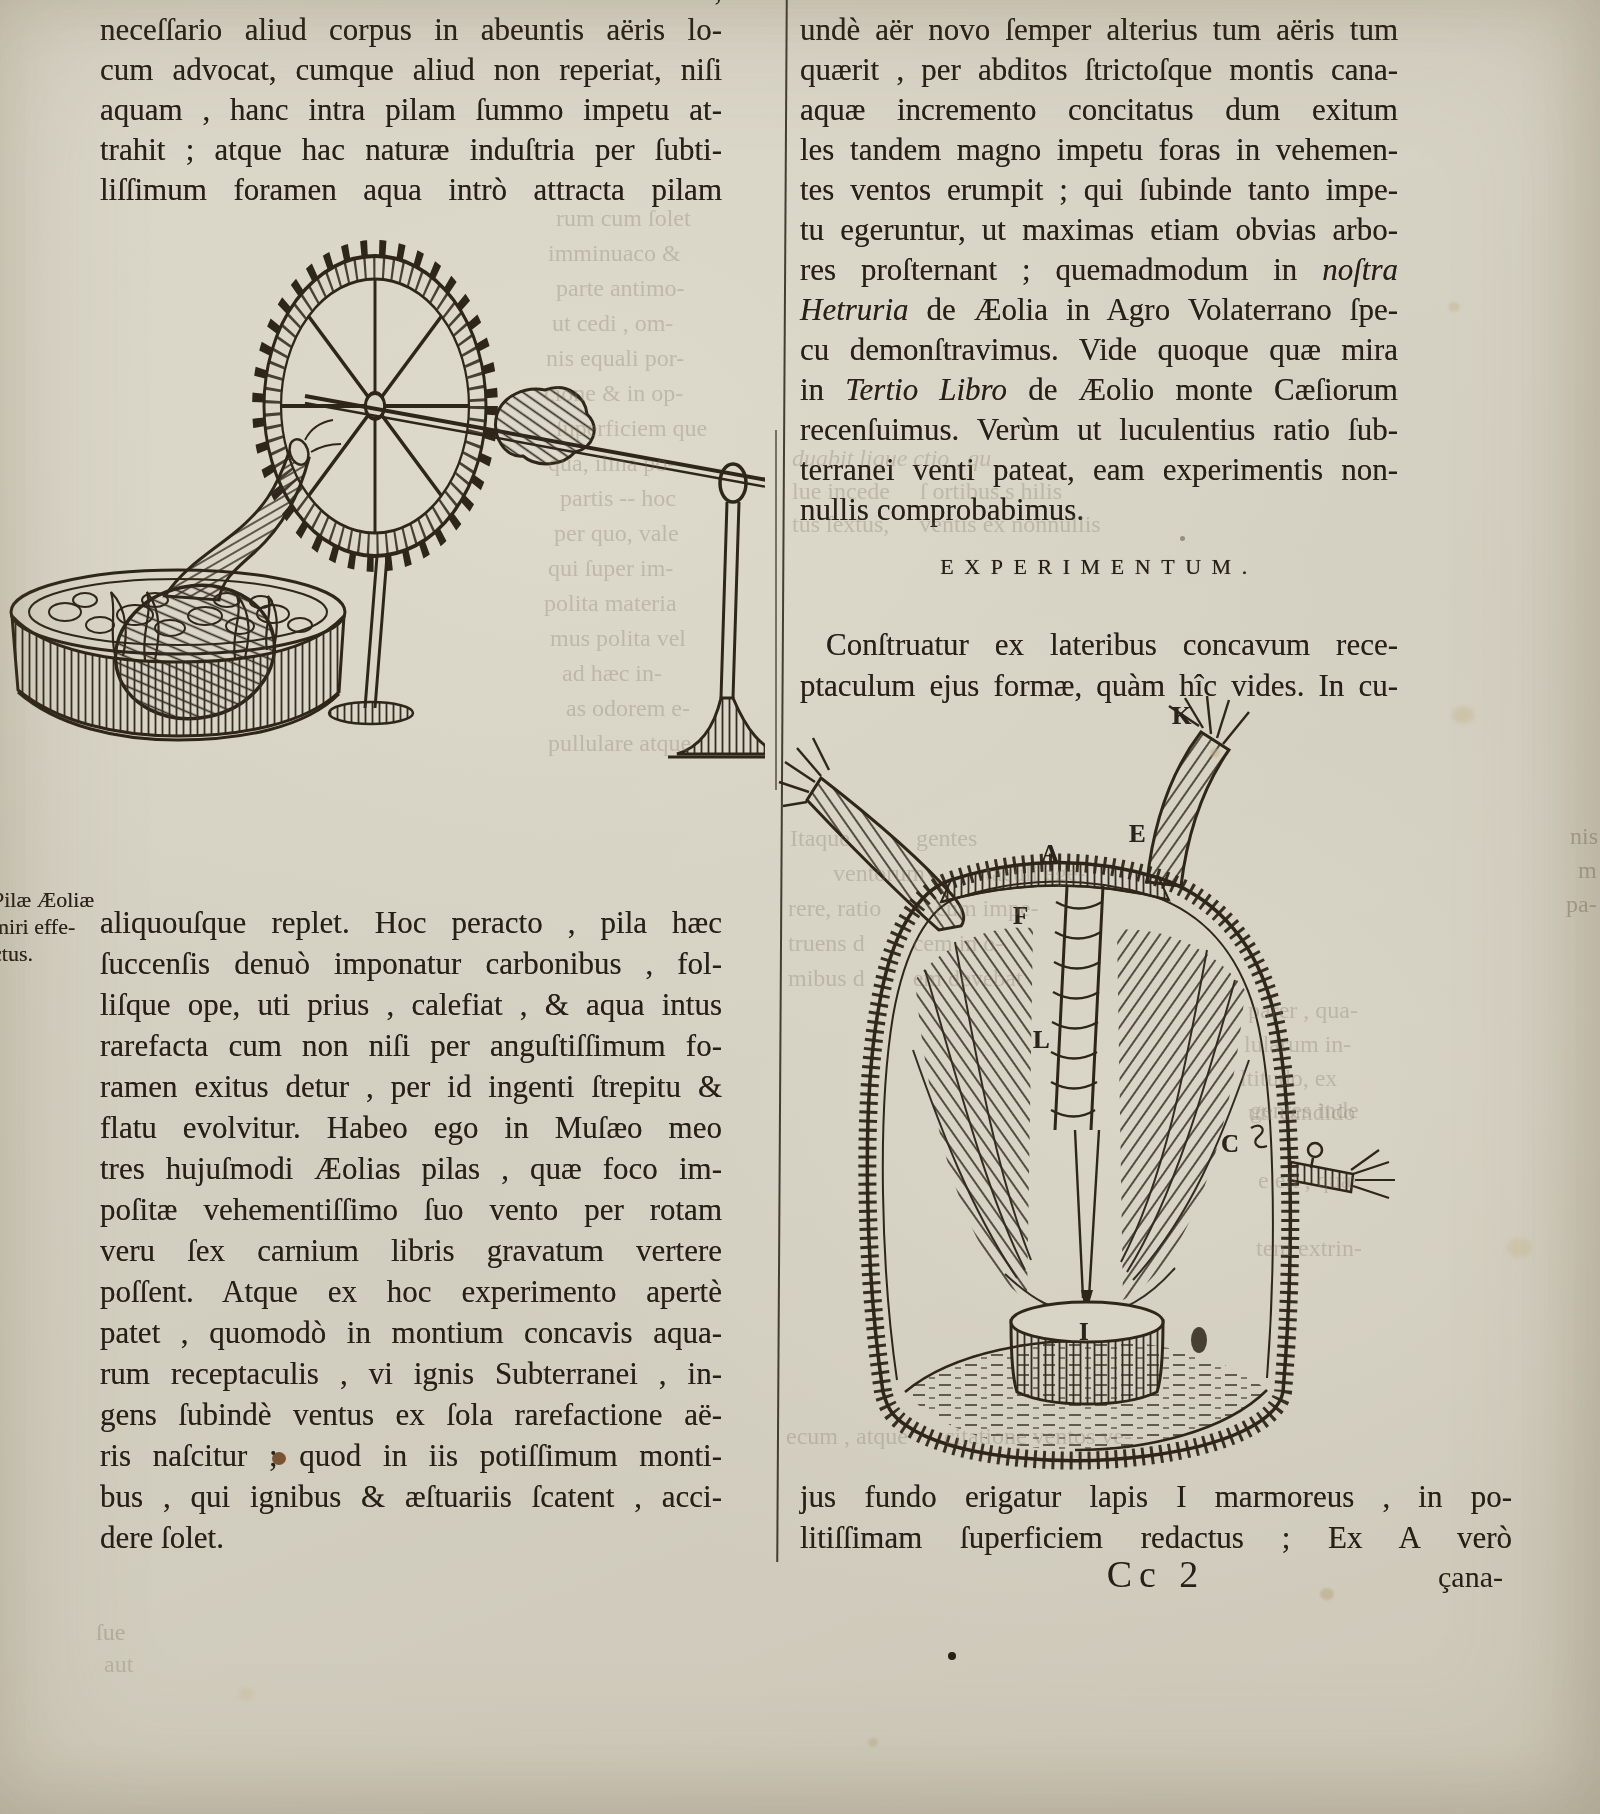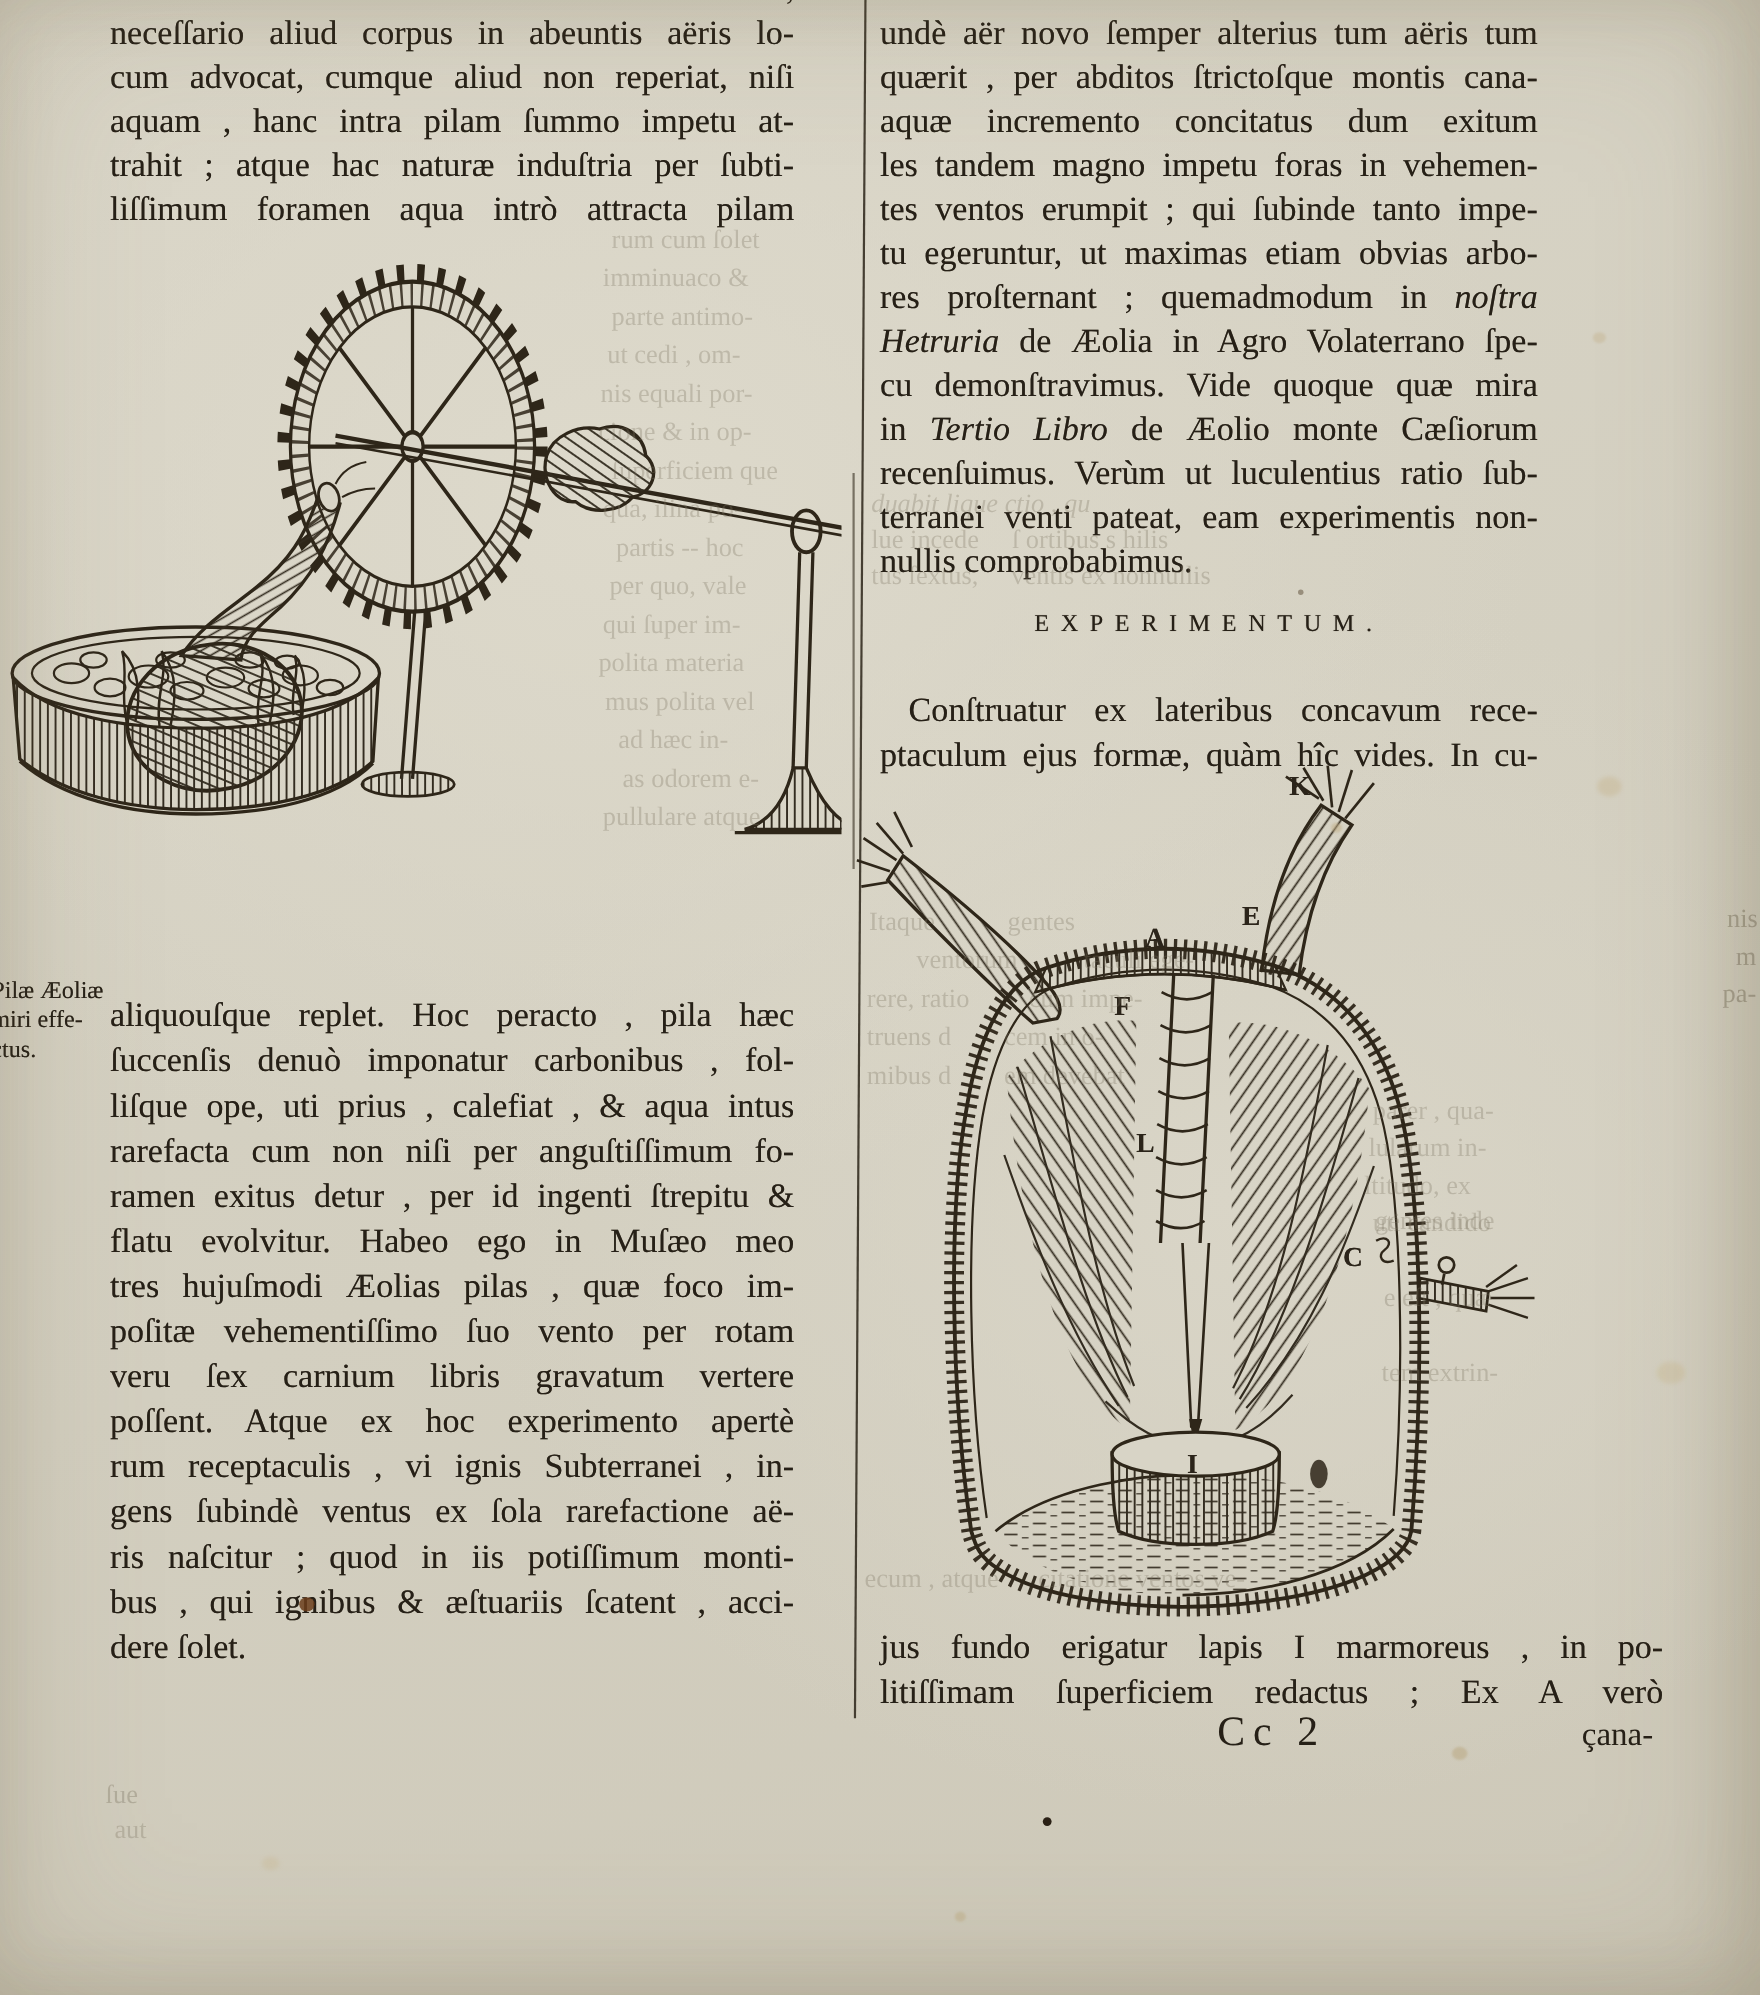--- a/index.html
+++ b/index.html
@@ -79,20 +79,21 @@
       <div class="line"><span>aliquouſque replet.  Hoc peracto ,  pila hæc</span></div>
       <div class="line"><span>ſuccenſis denuò imponatur carbonibus , fol-</span></div>
       <div class="line"><span>liſque ope,  uti prius , calefiat ,  &amp; aqua intus</span></div>
       <div class="line"><span>rarefacta cum non niſi per anguſtiſſimum fo-</span></div>
       <div class="line"><span>ramen exitus detur , per id ingenti ſtrepitu &amp;</span></div>
       <div class="line"><span>flatu evolvitur.  Habeo ego in Muſæo meo</span></div>
       <div class="line"><span>tres hujuſmodi Æolias pilas ,  quæ foco im-</span></div>
       <div class="line"><span>poſitæ vehementiſſimo  ſuo vento per rotam</span></div>
       <div class="line"><span>veru ſex carnium libris  gravatum  vertere</span></div>
       <div class="line"><span>poſſent.  Atque ex hoc experimento apertè</span></div>
+      <div class="line"><span>patet , quomodò in montium concavis aqua-</span></div>
       <div class="line"><span>rum receptaculis ,  vi ignis Subterranei ,  in-</span></div>
       <div class="line"><span>gens ſubindè ventus ex ſola  rarefactione aë-</span></div>
       <div class="line"><span>ris naſcitur ;  quod  in iis  potiſſimum monti-</span></div>
       <div class="line"><span>bus ,  qui ignibus &amp;  æſtuariis  ſcatent ,  acci-</span></div>
       <div class="line noj"><span>dere ſolet.</span></div>
     </div>
 
   <div class="textblock para-main" style="left:800px;top:10px;width:598px;">
       <div class="line"><span>undè aër novo ſemper alterius tum aëris tum</span></div>
       <div class="line"><span>quærit , per abditos ſtrictoſque montis cana-</span></div>

